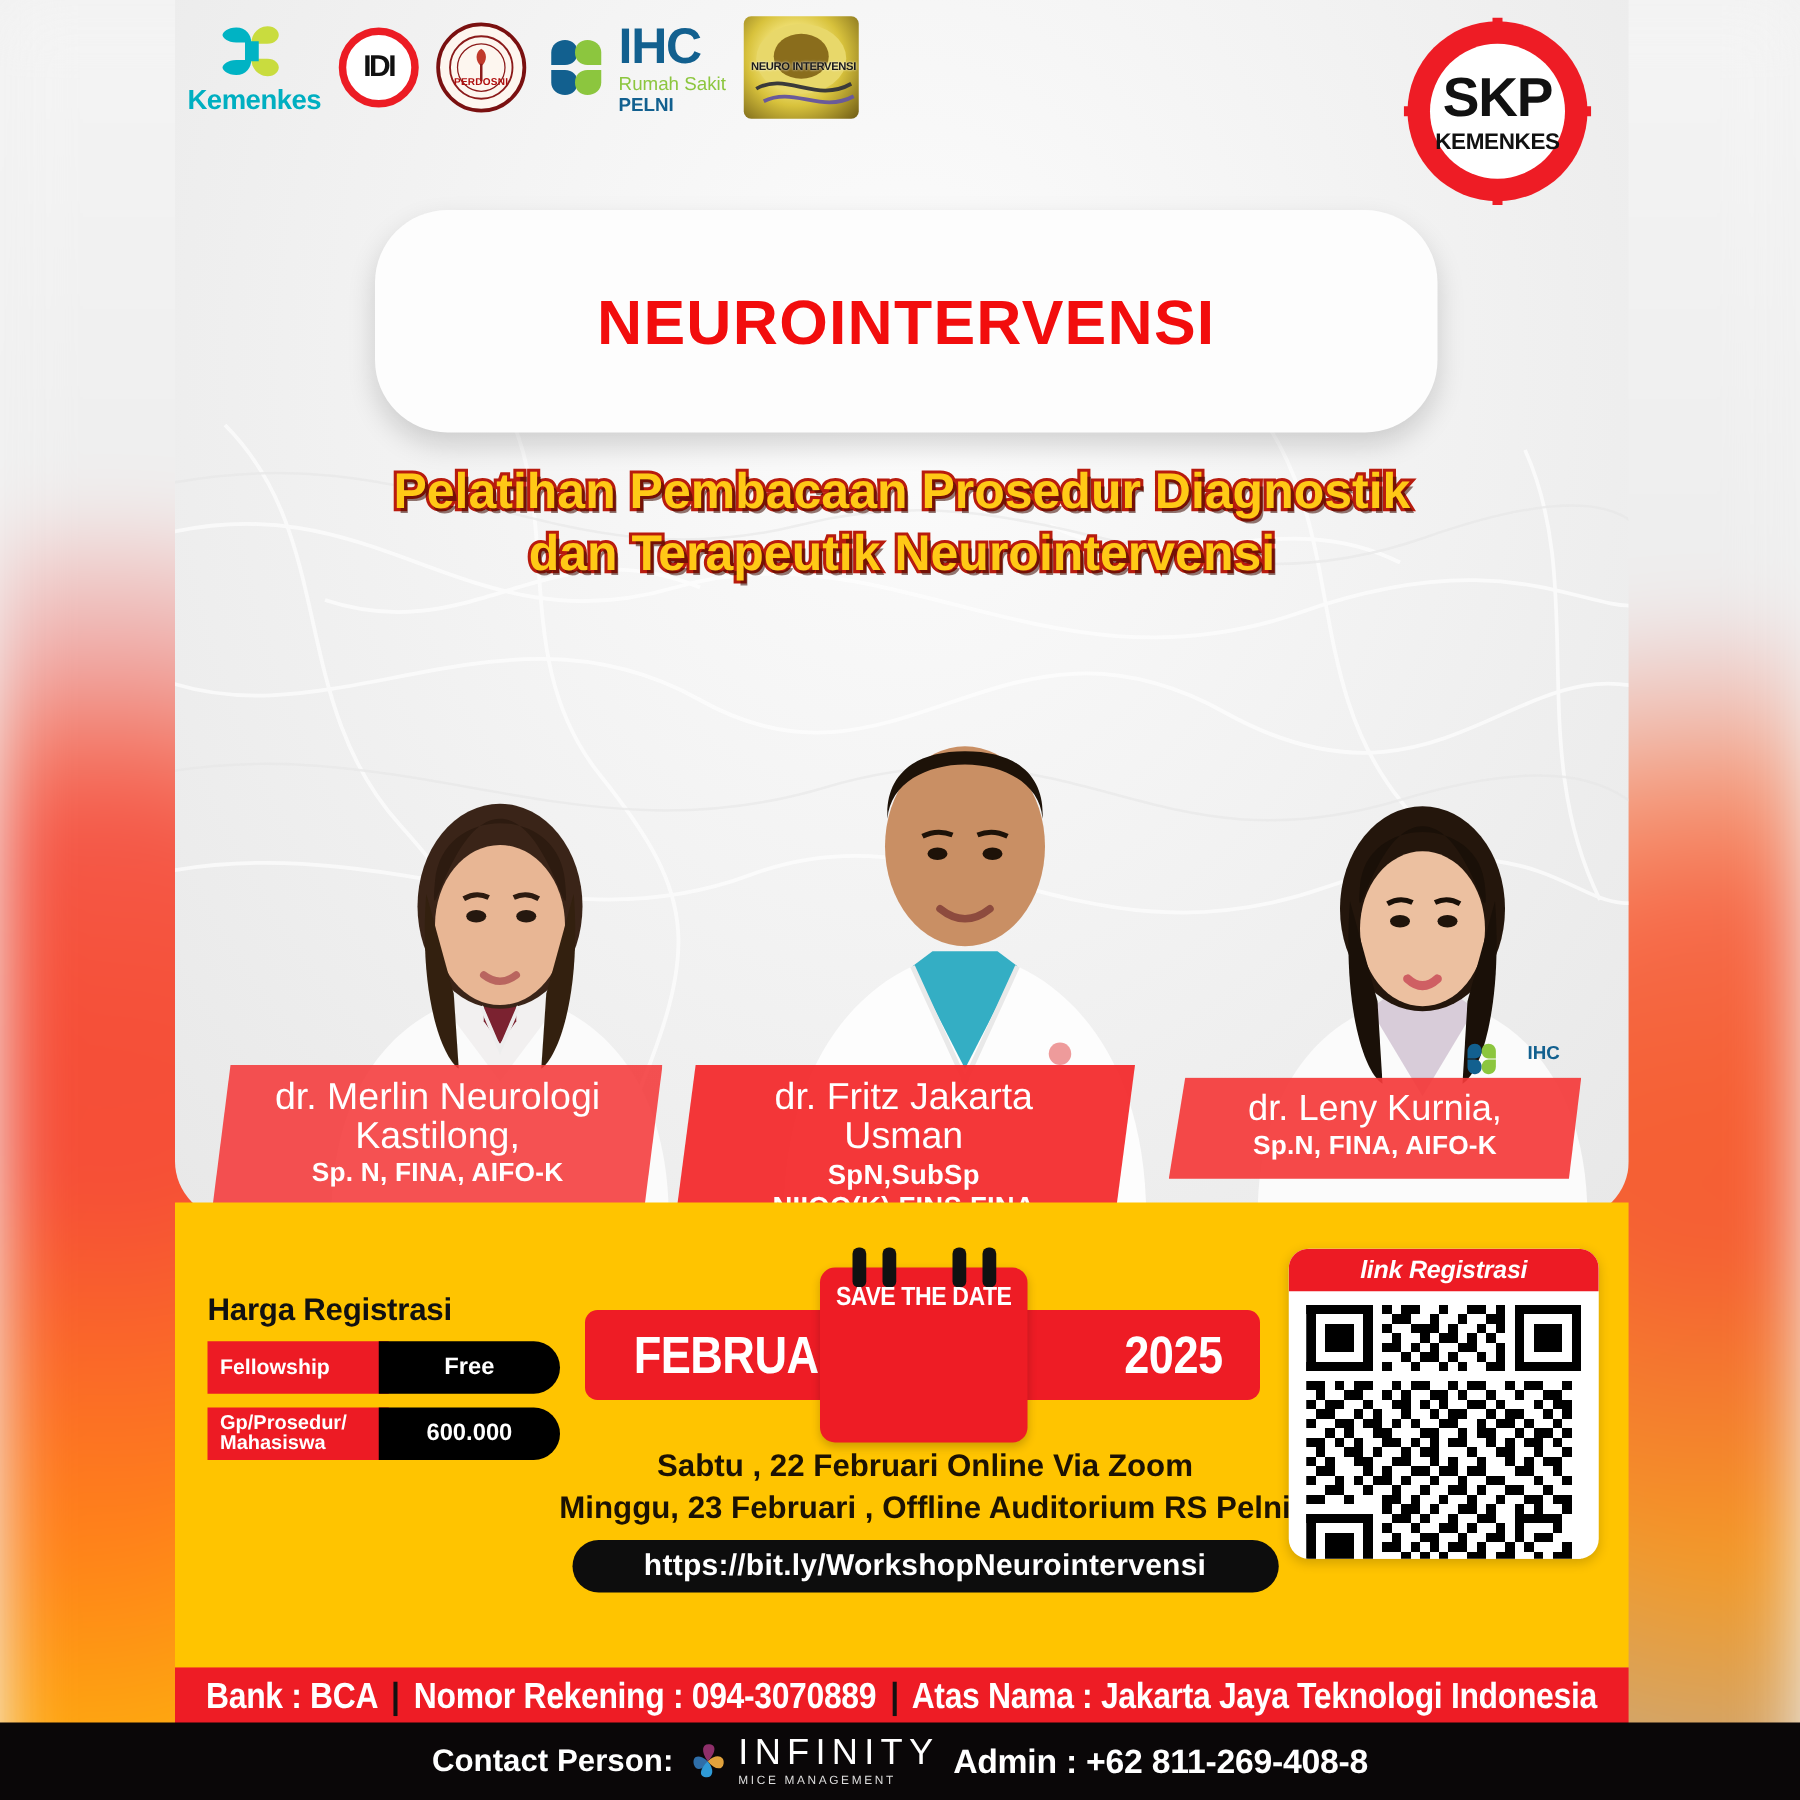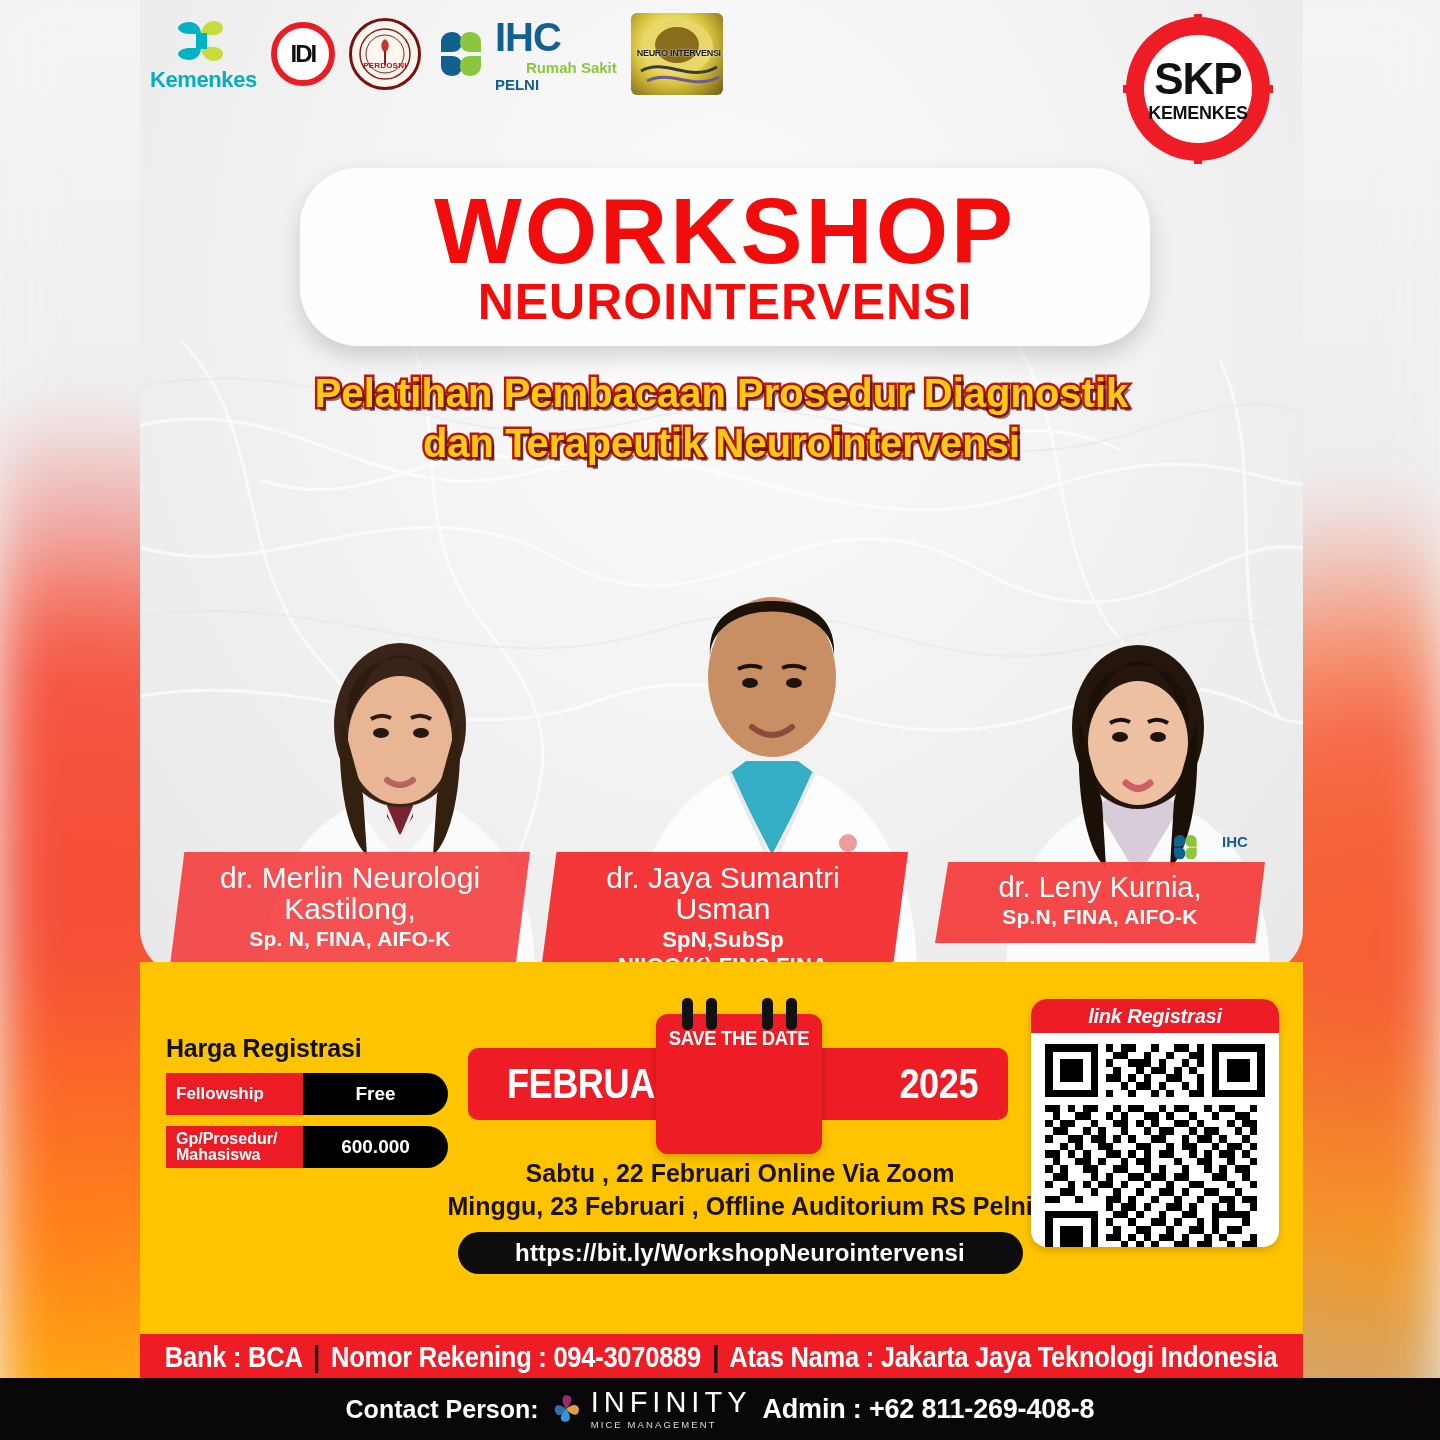--- a/index.html
+++ b/index.html
@@ -61,21 +61,21 @@
     display:flex;align-items:center;justify-content:center;position:relative;
   }
   .perdosni-txt{
     position:absolute;bottom:17px;left:0;right:0;text-align:center;
     font-size:8px;font-weight:bold;color:#b01010;letter-spacing:.2px;
   }
   .ihc-wrap{display:flex;align-items:center;gap:8px;}
   .ihc-mark{width:52px;height:52px;}
   .ihc-txt{display:flex;flex-direction:column;line-height:1;}
   .ihc-big{font-size:40px;font-weight:bold;color:#12608f;letter-spacing:-1px;}
-  .ihc-sub1{font-size:15px;font-weight:bold;color:#8cc63e;margin-top:3px;margin-left:31px;}
+  .ihc-sub1{font-size:15px;font-weight:normal;color:#8cc63e;margin-top:3px;}
   .ihc-sub2{font-size:15px;font-weight:bold;color:#12608f;margin-top:2px;}
   .neurologo{
     width:92px;height:82px;border-radius:6px;position:relative;overflow:hidden;
     background:radial-gradient(circle at 45% 40%, #f2e37a 0 32%, #d8c23c 55%, #6d5a14 100%);
   }
   .neurologo .nw{
     position:absolute;left:6px;top:36px;font-size:9px;font-weight:bold;
     color:#1a1a1a;line-height:1;letter-spacing:-.3px;text-shadow:0 0 2px #fff;
   }
 
@@ -352,21 +352,20 @@
         </g>
         <circle cx="75" cy="75" r="54" fill="#ffffff"></circle>
       </svg>
       <div class="skp-txt">
         <div class="skp-main">SKP</div>
         <div class="skp-sub">KEMENKES</div>
       </div>
     </div>
 
     <div class="plaque">
-      <div class="t-workshop">WORKSHOP</div>
       <div class="t-neuro">NEUROINTERVENSI</div>
     </div>
 
     <div class="subtitle">
       <div>Pelatihan Pembacaan Prosedur Diagnostik</div>
       <div>dan Terapeutik Neurointervensi</div>
     </div>
 
     <div class="photos">
 
@@ -433,21 +432,21 @@
     <div class="banner left">
       <div class="b-name">
         <div>dr. Merlin Neurologi</div>
         <div>Kastilong,</div>
       </div>
       <div class="b-deg">Sp. N, FINA, AIFO-K</div>
     </div>
 
     <div class="banner mid">
       <div class="b-name">
-        <div>dr. Jaya Sumantri</div>
+        <div>dr. Fritz Jakarta</div>
         <div>Usman</div>
       </div>
       <div class="b-deg">SpN,SubSp NIIOO(K),FINS,FINA</div>
     </div>
 
     <div class="banner right">
       <div class="b-name">
         <div>dr. Leny Kurnia,</div>
       </div>
       <div class="b-deg">Sp.N, FINA, AIFO-K</div>

